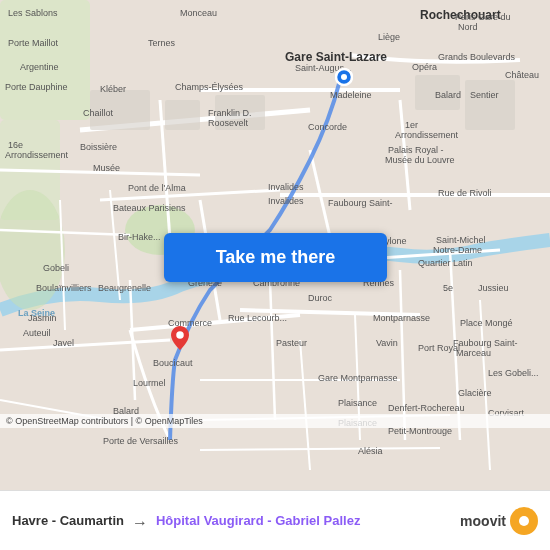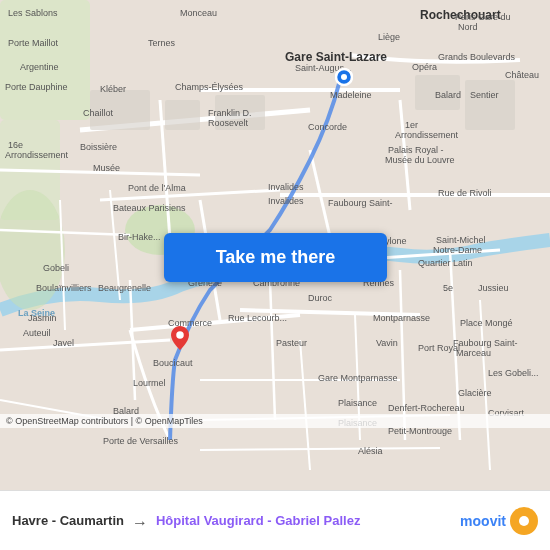--- a/index.html
+++ b/index.html
@@ -87,21 +87,21 @@
     #moovit-logo {
       display: flex;
       align-items: center;
       margin-left: auto;
       flex-shrink: 0;
     }
 
     #moovit-text {
       font-size: 14px;
       font-weight: bold;
-      color: #3b82f6;
+      color: #404040;
       text-align: right;
     }
 
     #moovit-dot {
       width: 28px;
       height: 28px;
       background: #f5a623;
       border-radius: 50%;
       display: flex;
       align-items: center;

